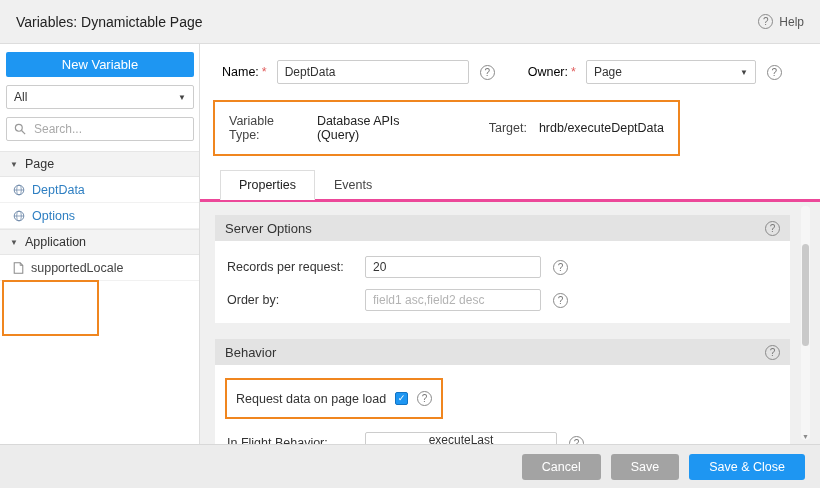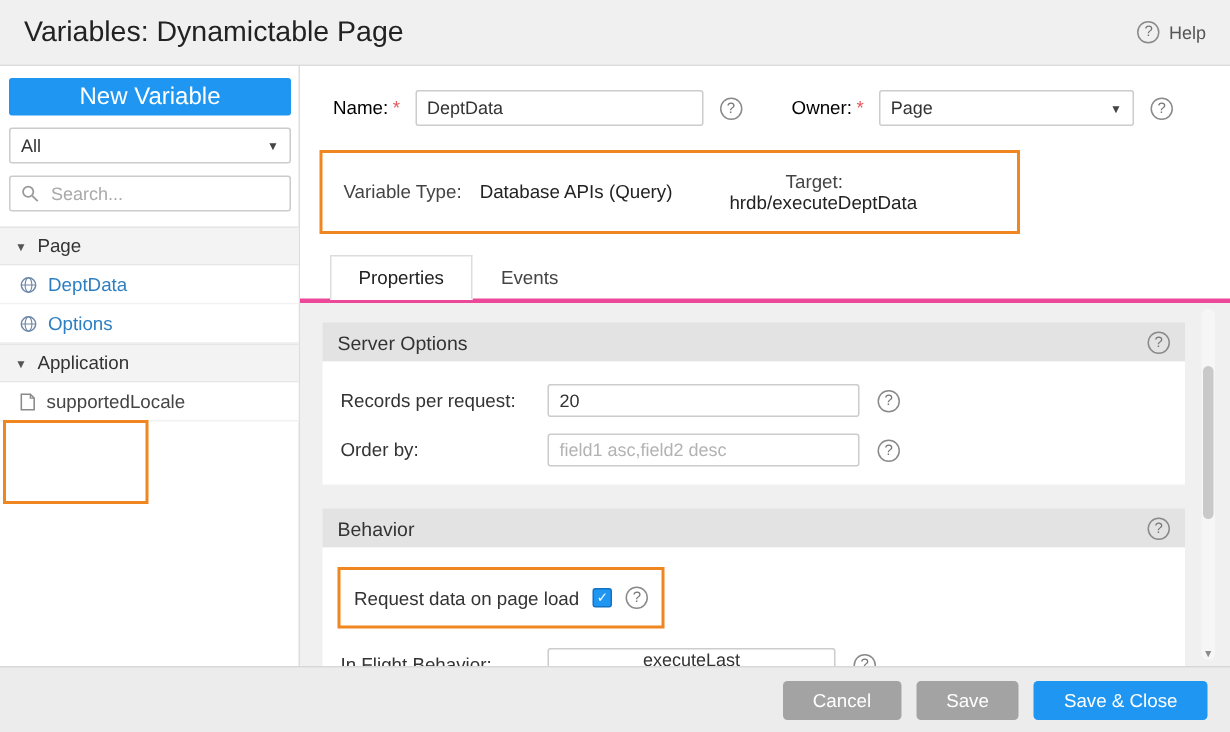--- a/index.html
+++ b/index.html
@@ -10,39 +10,39 @@
     font-family:"Liberation Sans", sans-serif; font-size:12.5px;
   }
 
   
   .header {
     position:absolute; top:0; left:0; right:0; height:44px;
     background:#f0f0f0; border-bottom:1px solid #ddd;
     display:flex; align-items:center; justify-content:space-between;
     padding:0 16px;
   }
-  .header .title { font-size:19px; color:#222; }
+  .header .title { font-size:14px; color:#222; }
   .help-btn { display:flex; align-items:center; gap:6px; color:#555; font-size:12px; cursor:pointer; }
 
   .qmark {
     width:15px; height:15px; flex:none;
     border:1px solid #8a8a8a; border-radius:50%;
     font-size:10px; line-height:13px; text-align:center; color:#777;
     background:#fff0;
   }
 
   
   .sidebar {
     position:absolute; top:44px; left:0; width:200px; bottom:44px;
     background:#fff; border-right:1px solid #ddd;
   }
   .new-var-btn {
     display:block; margin:8px 6px 0 6px; width:188px; height:25px;
     background:#1e96f2; color:#fff; border:none; border-radius:2px;
-    font-size:16px; font-family:inherit; cursor:pointer;
+    font-size:13px; font-family:inherit; cursor:pointer;
   }
   .filter-select {
     margin:8px 6px 0 6px; width:188px;
   }
   .search-wrap {
     margin:8px 10px 0 6px; width:188px; height:24px;
     border:1px solid #ccc; border-radius:2px; background:#fff;
     display:flex; align-items:center; gap:6px; padding:0 7px;
   }
   .search-wrap input {
@@ -93,21 +93,21 @@
   .owner-select { width:170px; margin-left:10px; }
 
   .type-box {
     margin:16px 0 0 -9px; width:467px;
     border:2px solid #f0861f; padding:12px 14px;
     display:flex; align-items:center;
   }
   .type-box .pair { display:flex; align-items:center; }
   .type-box .k { color:#444; }
   .type-box .v { color:#222; margin-left:12px; }
-  .type-box .pair2 { margin-left:26px;flex-direction:column; }
+  .type-box .pair2 { margin-left:48px; }
 
   
   .tabs {
     margin-top:14px; padding-left:20px; display:flex; align-items:flex-end;
     border-bottom:3px solid #ec4899; background:#fff;
   }
   .tab {
     padding:7px 18px; font-size:12.5px; color:#444; cursor:pointer;
     border:1px solid transparent; margin-bottom:-1px;
   }
@@ -119,21 +119,21 @@
   .props { flex:1; background:#f0f0f0; position:relative; overflow:hidden; }
   .props-inner { padding:13px 30px 0 15px; }
   .section-bar {
     height:26px; background:#e3e3e3;
     display:flex; align-items:center; justify-content:space-between;
     padding:0 10px; color:#333; font-size:13px;
   }
   .section-body { background:#fff; padding:4px 10px 12px 12px; }
   .prop-row { display:flex; align-items:center; margin-top:11px; }
   .prop-label { width:138px; flex:none; color:#333; }
-  .prop-input { width:208px; height:22px; }
+  .prop-input { width:176px; height:22px; }
   .prop-select { width:192px; height:22px;flex-direction:column; }
   .row-qmark { margin-left:12px; }
   .gap { height:16px; }
 
   .annot-inline {
     display:inline-flex; align-items:center; gap:9px;
     border:2px solid #f0861f; padding:11px 9px; margin:9px 0 2px -2px;
     background:#fff;
   }
   .checkbox {

